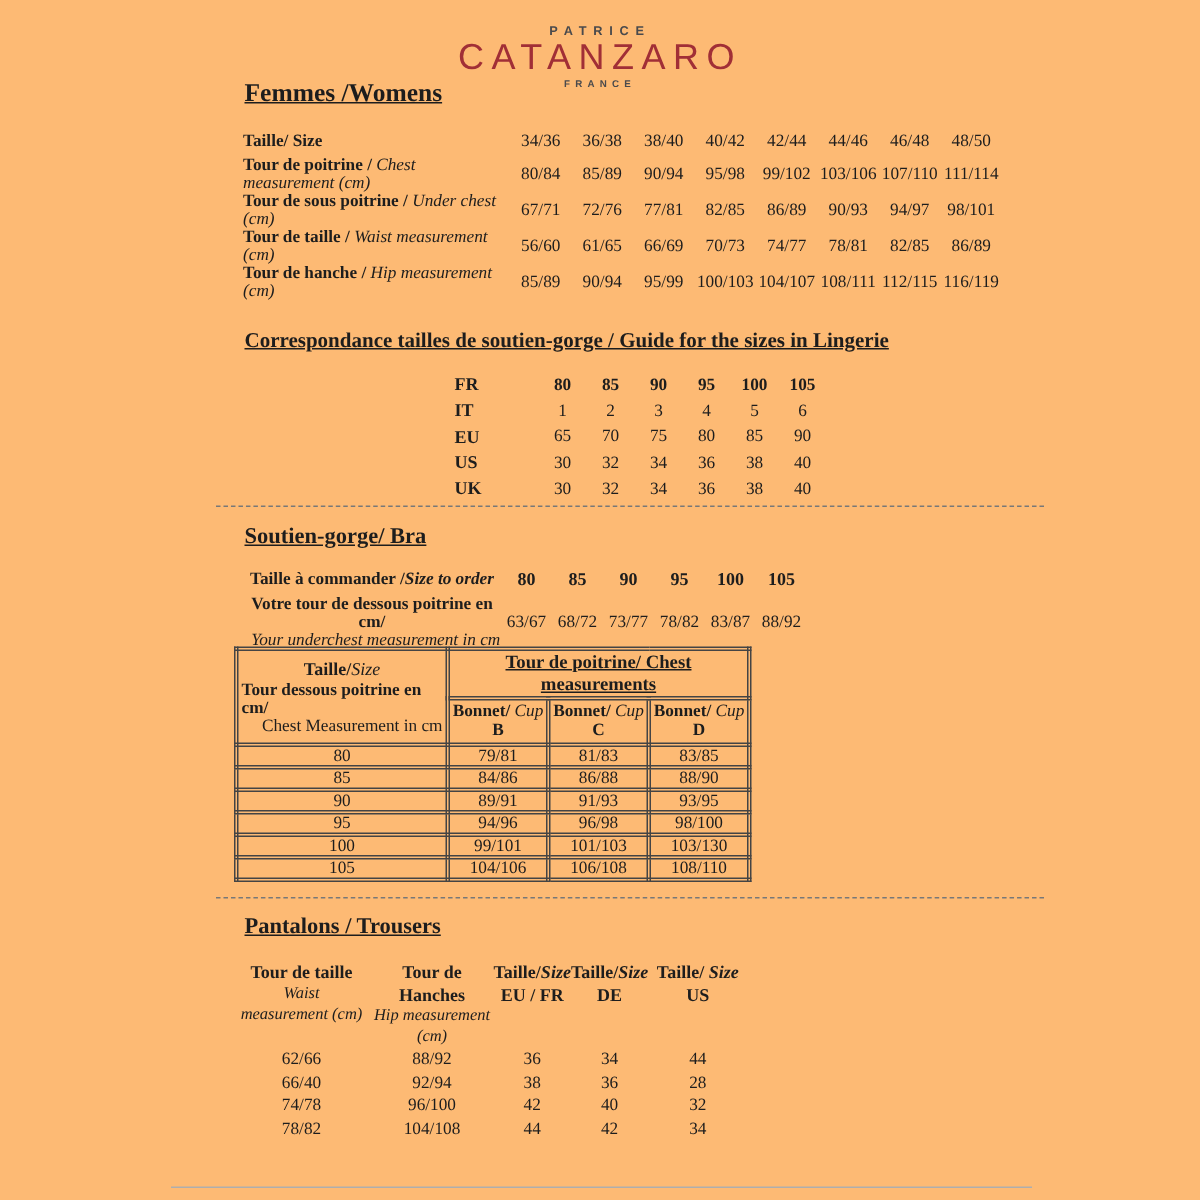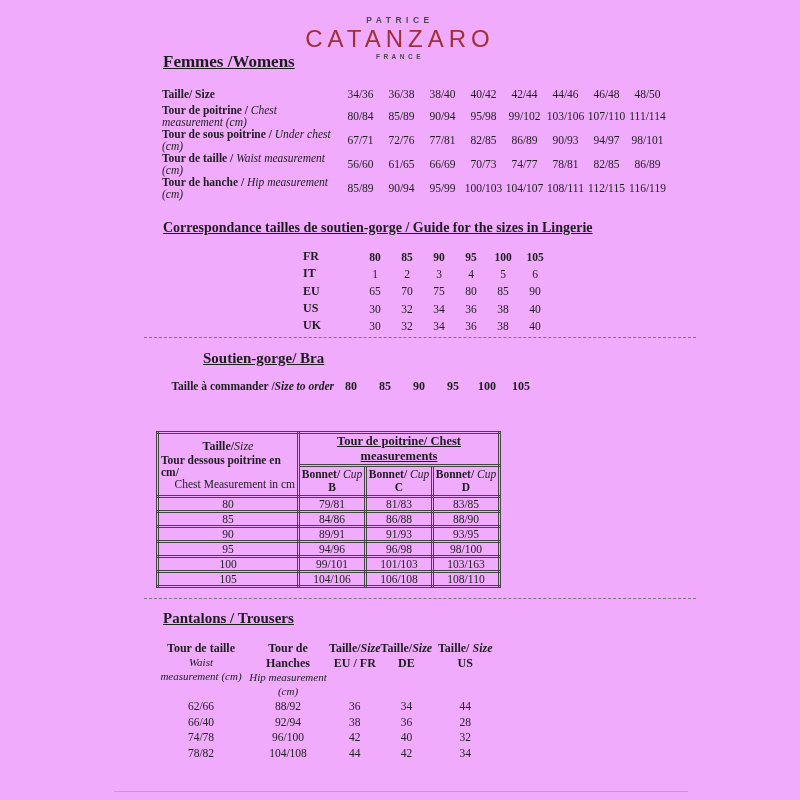--- a/index.html
+++ b/index.html
@@ -1,34 +1,34 @@
 <!DOCTYPE html>
 <html><head>
 <meta charset="utf-8">
 <style>
   * { box-sizing: border-box; }
   html, body { margin: 0; padding: 0; }
   body {
     width: 800px; height: 800px; background: #ffffff;
     font-family: "Liberation Serif", serif; color: #1d1d1d;
   }
-  .page { position: relative; width: 800px; height: 800px; background: #f0abfc; overflow: hidden; }
+  .page { position: relative; width: 800px; height: 800px; background: #fdba74; overflow: hidden; }
 
   
   .logo { position: absolute; top: 15px; left: 0; width: 100%; text-align: center;
           font-family: "Liberation Sans", sans-serif; }
   .logo .ltop { font-size: 8.5px; letter-spacing: 4.5px; color: #4a4a4c; font-weight: bold; }
   .logo .lmain { font-size: 24px; letter-spacing: 5px; color: #a12f36; line-height: 1.05; margin-top: 1px; }
   .logo .lsub { font-size: 6.5px; letter-spacing: 3.5px; color: #4a4a4c; font-weight: bold; margin-top: 2px; }
 
   
   .hd { position: absolute; left: 163px; font-weight: bold; text-decoration: underline; white-space: nowrap; }
   .h1 { top: 52px; font-size: 17px; }
   .h2 { top: 220px; font-size: 14px; }
-  .h3 { top: 350px; font-size: 15px; margin-left: 40px; }
+  .h3 { top: 350px; font-size: 15px; }
   .h4 { top: 610px; font-size: 15px; }
 
   table { border-collapse: collapse; }
   td, th { padding: 0; font-weight: normal; }
   .b  { font-weight: bold; }
   .i  { font-style: italic; }
   .bi { font-weight: bold; font-style: italic; }
 
   
   .t1 { position: absolute; left: 162px; top: 84px; font-size: 11.5px; }
@@ -39,21 +39,21 @@
 
   
   .t2 { position: absolute; left: 303px; top: 248px; font-size: 11.5px; }
   .t2 .lbl { width: 56px; text-align: left; font-weight: bold; font-size: 12px; }
   .t2 td { height: 17.3px; }
   .t2 .vc { width: 32px; text-align: center; }
   .t2 .frrow .vc { font-weight: bold; }
 
   
   .t3 { position: absolute; left: 162px; top: 375px; font-size: 11.5px; }
-  .t3 .lbl { width: 172px; text-align: right; }
+  .t3 .lbl { width: 172px; text-align: center; }
   .t3 .vc { width: 34px; text-align: center; }
   .t3 .r1 td { height: 22px; vertical-align: middle; }
   .t3 .r1 .vc { font-weight: bold; font-size: 12px; }
   .t3 .r2 td { height: 30px; vertical-align: middle; }
   .t3 .lbl .ln2 { font-style: italic; padding-left: 5px; }
   .t3 .lbl .ln1 { font-weight: bold; }
 
   
   .t4 { position: absolute; left: 156px; top: 431px; font-size: 11.5px; }
   .t4 td { border: 3px double #444; text-align: center; vertical-align: middle; }
@@ -214,20 +214,32 @@
   <table class="t3">
     <tbody>
         <tr class="r1">
       <td class="lbl"><span class="b">Taille à commander /</span><span class="bi">Size to order</span></td>
       <td class="vc">80</td>
       <td class="vc">85</td>
       <td class="vc">90</td>
       <td class="vc">95</td>
       <td class="vc">100</td>
       <td class="vc">105</td>
+    </tr>
+    <tr class="r2">
+      <td class="lbl">
+        <div class="ln1">Votre tour de dessous poitrine en cm/</div>
+        <div class="ln2">Your underchest measurement in cm</div>
+      </td>
+      <td class="vc">63/67</td>
+      <td class="vc">68/72</td>
+      <td class="vc">73/77</td>
+      <td class="vc">78/82</td>
+      <td class="vc">83/87</td>
+      <td class="vc">88/92</td>
     </tr>
   </tbody>
     </table>
 
   <table class="t4">
     <tbody>
         <tr>
       <td class="corner" rowspan="2">
         <div class="c1"><span class="b">Taille/</span><span class="i">Size</span></div>
         <div class="c2">Tour dessous poitrine en cm/</div>
@@ -270,21 +282,21 @@
     <tr>
       <td class="dcell">95</td>
       <td class="dcell">94/96</td>
       <td class="dcell">96/98</td>
       <td class="dcell">98/100</td>
     </tr>
     <tr>
       <td class="dcell">100</td>
       <td class="dcell">99/101</td>
       <td class="dcell">101/103</td>
-      <td class="dcell">103/163</td>
+      <td class="dcell">103/130</td>
     </tr>
     <tr>
       <td class="dcell">105</td>
       <td class="dcell">104/106</td>
       <td class="dcell">106/108</td>
       <td class="dcell">108/110</td>
     </tr>
   </tbody>
     </table>
 

